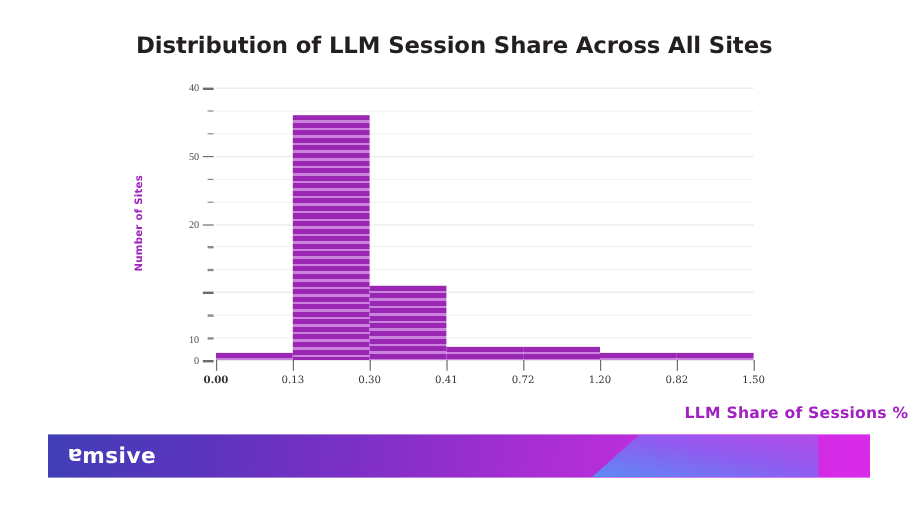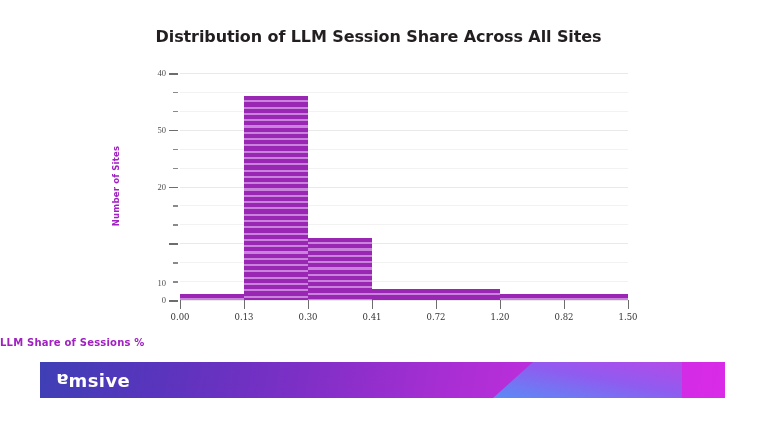--- a/index.html
+++ b/index.html
@@ -23,21 +23,21 @@
     height: 358px;
     background: #ffffff;
   }
 
   #chart-title {
     position: absolute;
     left: 0;
     top: 27px;
     width: 757px;
     text-align: center;
-    font-size: 16px;
+    font-size: 19px;
     font-weight: bold;
     color: #231f20;
     letter-spacing: -0.1px;
     font-family: "DejaVu Sans", sans-serif;
   }
 
   
   #plot-area {
     position: absolute;
     left: 180px;
@@ -99,22 +99,22 @@
     font-size: 8.5px;
     color: #333333;
     white-space: nowrap;
     font-family: "DejaVu Serif", serif;
   }
   #x-axis-title {
     position: absolute;
     left: 0;
     top: 337px;
     width: 757px;
-    text-align: left;
-    font-size: 10px;
+    text-align: right;
+    font-size: 13px;
     font-weight: bold;
     color: #a020c0;
     letter-spacing: 0.2px;
   }
 
   
   .bar {
     position: absolute;
     bottom: 0;
     background:
@@ -217,21 +217,21 @@
         <div class="bar" style="left: 128px; width: 64px; height: 62.425px;"></div>
         <div class="bar" style="left: 192px; width: 64px; height: 11.35px;"></div>
         <div class="bar" style="left: 256px; width: 64px; height: 11.35px;"></div>
         <div class="bar" style="left: 320px; width: 64px; height: 5.675px;"></div>
         <div class="bar" style="left: 384px; width: 64px; height: 5.675px;"></div>
       </div>
   </div>
 
   <div id="xticks">
       <div class="xtick" style="left: 180px;"></div>
-      <div class="xtick-label" style="left: 180px;">0.00</div>
+      <div class="xtick-label" style="left: 180px; font-weight: bold;">0.00</div>
       <div class="xtick" style="left: 244px;"></div>
       <div class="xtick-label" style="left: 244px;">0.13</div>
       <div class="xtick" style="left: 308px;"></div>
       <div class="xtick-label" style="left: 308px;">0.30</div>
       <div class="xtick" style="left: 372px;"></div>
       <div class="xtick-label" style="left: 372px;">0.41</div>
       <div class="xtick" style="left: 436px;"></div>
       <div class="xtick-label" style="left: 436px;">0.72</div>
       <div class="xtick" style="left: 500px;"></div>
       <div class="xtick-label" style="left: 500px;">1.20</div>

